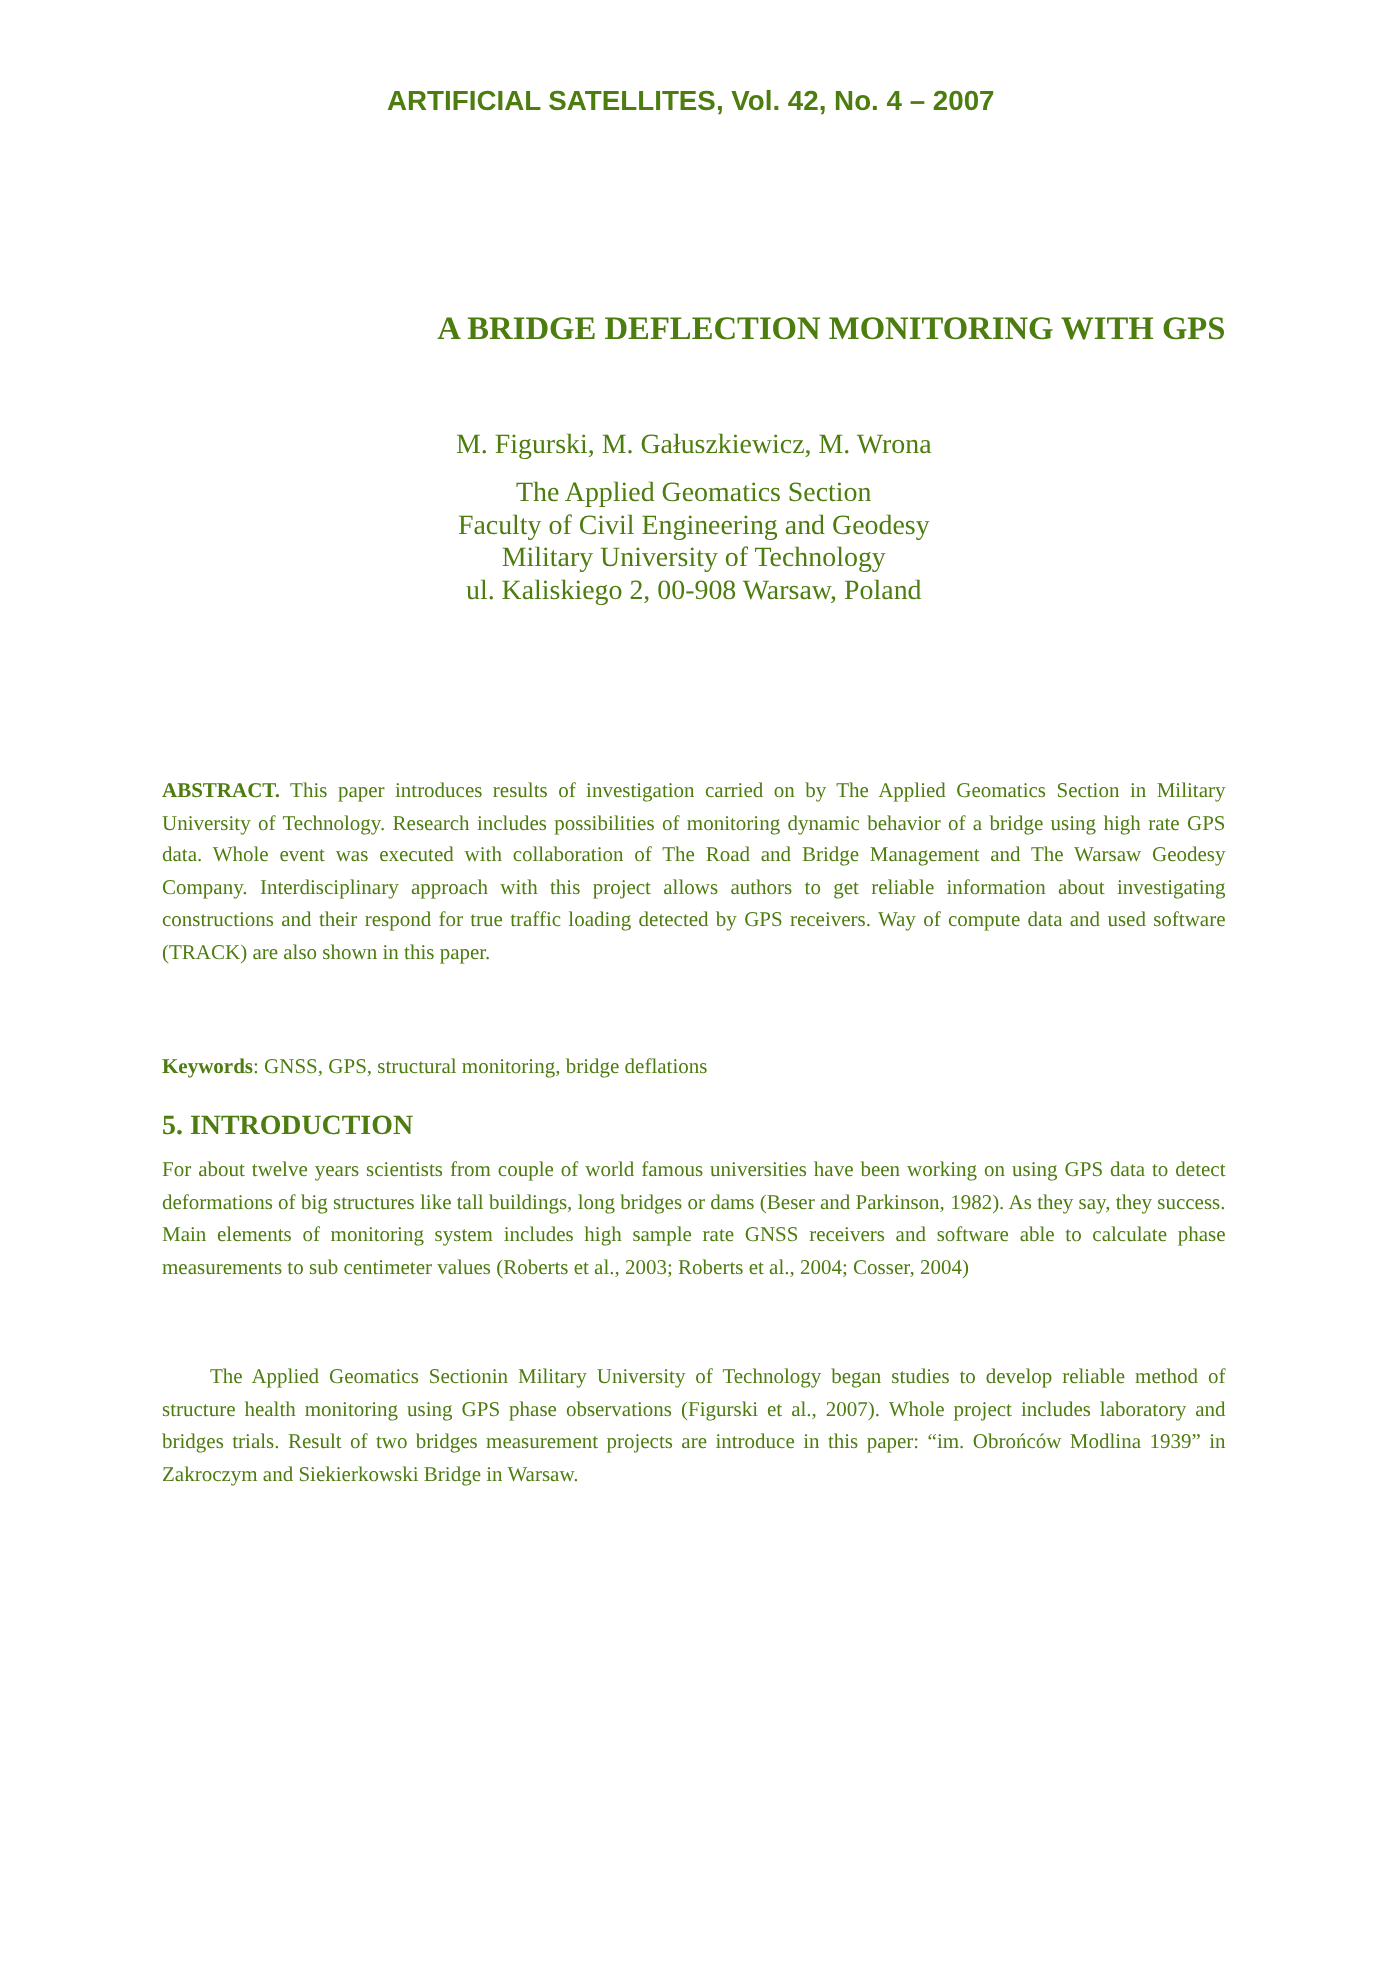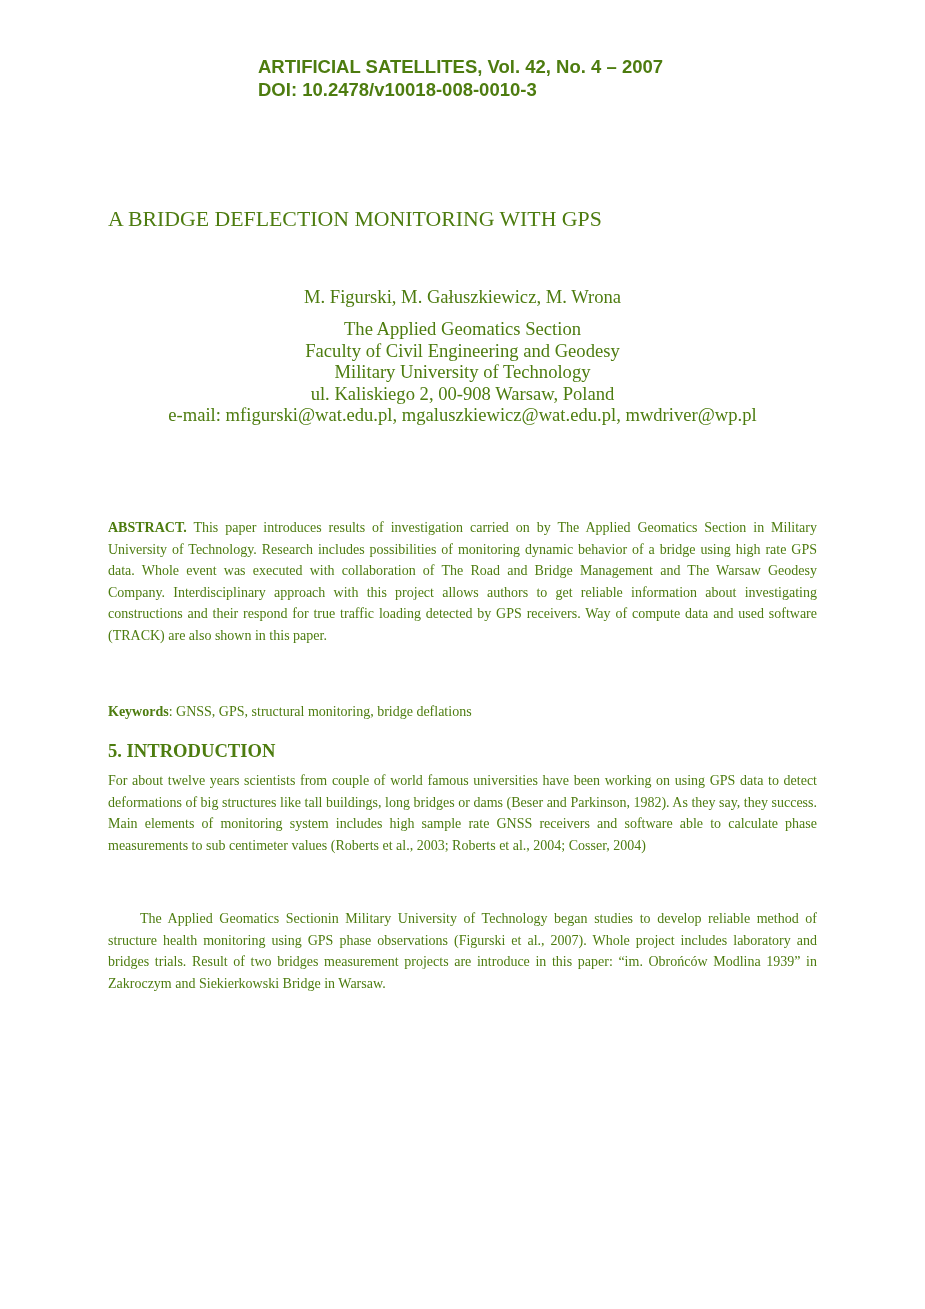--- a/index.html
+++ b/index.html
@@ -26,22 +26,22 @@
     font-size: 18.5px;
     line-height: 23px;
     white-space: nowrap;
   }
   
   .paper-title {
     position: absolute;
     left: 108px;
     top: 207px;
     width: 709px;
-    text-align: left;
-    font-weight: normal;
+    text-align: right;
+    font-weight: bold;
     font-size: 21.8px;
     line-height: 25px;
   }
   
   .authors {
     position: absolute;
     left: 108px;
     top: 286px;
     width: 709px;
     text-align: center;
@@ -82,33 +82,31 @@
   .intro-p2   { top: 908px; text-indent: 32px; }
   .bold { font-weight: bold; }
 </style>
 </head>
 <body>
 
 <div class="page">
 
   <div class="journal-header">
     <div>ARTIFICIAL SATELLITES, Vol. 42, No. 4 – 2007</div>
-    <div>DOI: 10.2478/v10018-008-0010-3</div>
   </div>
 
   <div class="paper-title">A BRIDGE DEFLECTION MONITORING WITH GPS</div>
 
   <div class="authors">M. Figurski, M. Gałuszkiewicz, M. Wrona</div>
 
   <div class="affiliation">
     <div>The Applied Geomatics Section</div>
     <div>Faculty of Civil Engineering and Geodesy</div>
     <div>Military University of Technology</div>
     <div>ul. Kaliskiego 2, 00-908 Warsaw, Poland</div>
-    <div>e-mail: mfigurski@wat.edu.pl, mgaluszkiewicz@wat.edu.pl, mwdriver@wp.pl</div>
   </div>
 
   <div class="body-block abstract">
     <span class="bold">ABSTRACT.</span><span> This paper introduces results of investigation carried on by The Applied Geomatics Section in Military University of Technology. Research includes possibilities of monitoring dynamic behavior of a bridge using high rate GPS data. Whole event was executed with collaboration of The Road and Bridge Management and The Warsaw Geodesy Company. Interdisciplinary approach with this project allows authors to get reliable information about investigating constructions and their respond for true traffic loading detected by GPS receivers. Way of compute data and used software (TRACK) are also shown in this paper.</span>
   </div>
 
   <div class="body-block keywords">
     <span class="bold">Keywords</span><span>: GNSS, GPS, structural monitoring, bridge deflations</span>
   </div>
 

